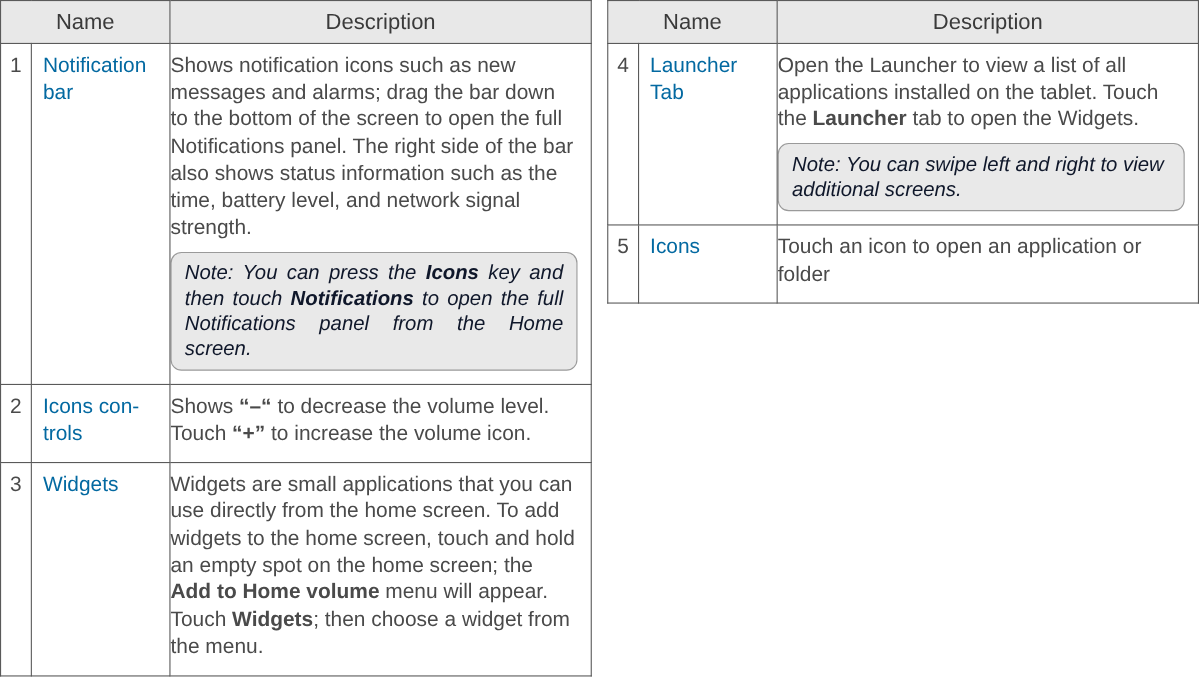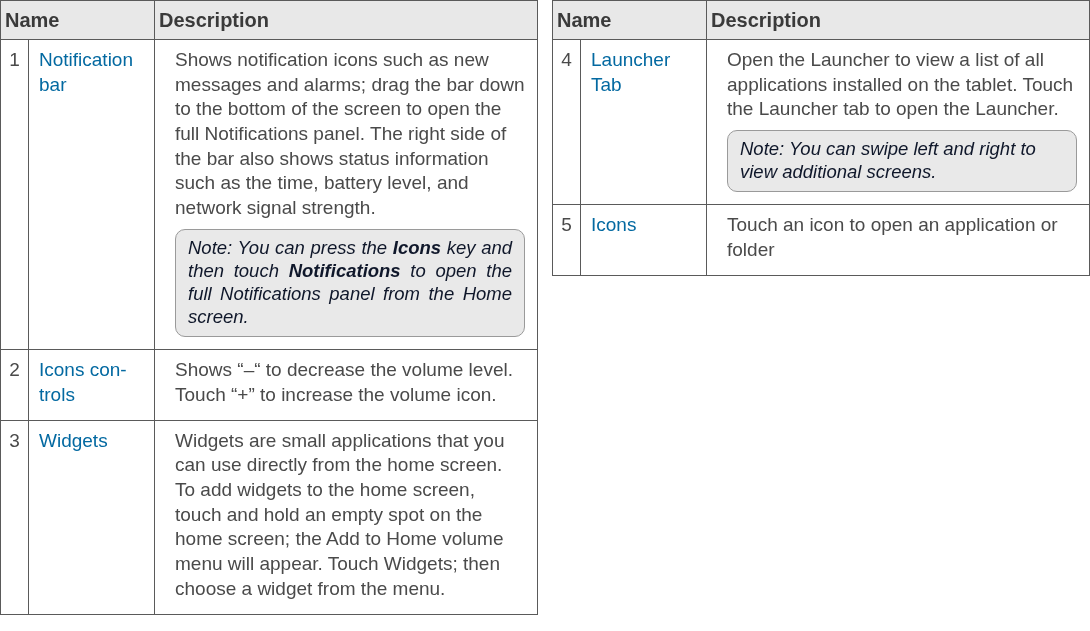--- a/index.html
+++ b/index.html
@@ -25,53 +25,54 @@
     }
     th, td {
       border: 1px solid #5a5a5a;
       text-align: left;
       vertical-align: top;
       font-size: 19px;
       line-height: 1.3;
     }
     th {
       background: #e8e8e8;
-      font-weight: 700;
+      font-weight: 400;
+      text-align: center;
       padding: 6px 4px;
       color: #3a3a3a;
       font-size: 20px;
     }
     td.idx {
       width: 28px;
       text-align: center;
       padding: 8px 4px;
       color: #4a4a4a;
     }
     td.name {
       width: 126px;
       padding: 8px 10px;
       color: #0369a1;
     }
     td.desc {
-      padding: 8px 12px 12px 20px;
+      padding: 8px 12px 12px 0;
       color: #4a4a4a;
     }
     .note {
       margin-top: 8px;
       background: #e9e9e9;
       border: 1.5px solid #9a9a9a;
       border-radius: 10px;
       padding: 6px 12px 8px 12px;
       font-style: italic;
       color: #0f172a;
       font-size: 18.5px;
       line-height: 1.25;
     }
     .note .b { font-weight: 700; font-style: italic; }
-    .b { font-weight: 400; }
+    .b { font-weight: 700; }
     .note.justify { text-align: justify; }
   </style>
 </head>
 <body>
 
 <div class="col">
   <table>
     <thead>
       <tr>
         <th colspan="2">Name</th>
@@ -111,21 +112,21 @@
       <tr>
         <th colspan="2">Name</th>
         <th>Description</th>
       </tr>
     </thead>
     <tbody id="right-body">
         <tr>
           <td class="idx">4</td>
           <td class="name">Launcher Tab</td>
           <td class="desc">
-            <div><span>Open the Launcher to view a list of all applications installed on the tablet. Touch the </span><span class="b">Launcher</span><span> tab to open the Launcher.</span></div>
+            <div><span>Open the Launcher to view a list of all applications installed on the tablet. Touch the </span><span class="b">Launcher</span><span> tab to open the Widgets.</span></div>
             <div class="note"><span>Note: You can swipe left and right to view additional screens.</span></div>
           </td>
         </tr>
         <tr>
           <td class="idx">5</td>
           <td class="name">Icons</td>
           <td class="desc">
             <div><span>Touch an icon to open an application or folder</span></div>
           </td>
         </tr>

